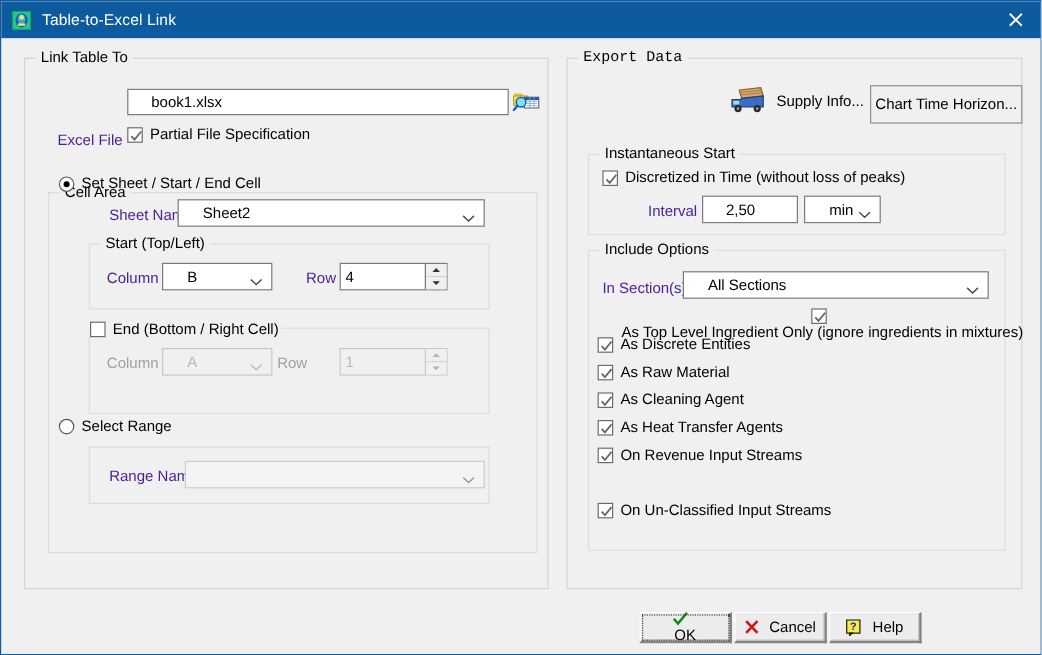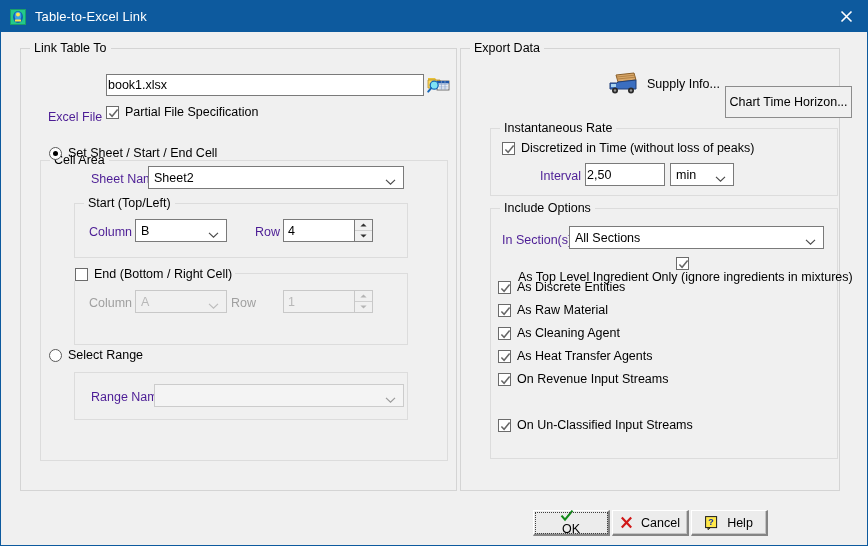--- a/index.html
+++ b/index.html
@@ -95,38 +95,38 @@
 
   
   .textbox {
     position: absolute;
     box-sizing: border-box;
     border: 1px solid #7a7a7a;
     background: #ffffff;
     font-family: "Liberation Sans", sans-serif;
     font-size: 12.5px;
     color: #000;
-    padding: 0 1px;
+    padding: 0 19px;
     display: flex;
     align-items: center;
     white-space: nowrap;
     overflow: hidden;
   }
 
   
   .combo {
     position: absolute;
     box-sizing: border-box;
     border: 1px solid #7a7a7a;
     background: #ffffff;
     display: flex;
     align-items: center;
     font-size: 12.5px;
     color: #000;
-    padding-left: 5px;
+    padding-left: 20px;
     white-space: nowrap;
     overflow: hidden;
     cursor: default;
   }
   .combo .chev {
     position: absolute;
     right: 7px;
     top: 50%;
     transform: translateY(-50%);
     width: 11px;
@@ -415,47 +415,47 @@
     <span class="lbl" style="left:89px; top:358px;">Range Name</span>
     <div class="combo empty" style="left:152px; top:352px; width:250px; height:23px;">
       <span></span>
       <span class="chev">
         <svg width="11" height="7" viewBox="0 0 11 7">
             <path d="M1 1.4 L5.5 5.6 L10 1.4" stroke="#9a9a9a" stroke-width="1.2" fill="none"></path>
           </svg>
       </span>
     </div>
 
-    <div class="group" style="left:458px; top:16px; width:380px; height:443px;">
+    <div class="group" style="left:470px; top:16px; width:380px; height:443px;font-family:Liberation Mono, monospace;">
       <span class="group-title">Export Data</span>
     </div>
 
 
     <div class="iconlink" style="left:605px; top:38px;">
       <span class="glyph">
         <svg width="32" height="28" viewBox="0 0 32 28">
           <path d="M9 5 L27 3 L29 10 L11 12 Z" fill="#d9a86a" stroke="#8a5f2a" stroke-width="1"></path>
           <path d="M9.8 7 L27.8 5.2 M10.4 9 L28.4 7.2" stroke="#a8793c" stroke-width="0.8"></path>
           <path d="M3 13 L10 13 L11 12 L29 10 L29 19 L3 19 Z" fill="#3a6ec0" stroke="#1e3f78" stroke-width="1"></path>
           <path d="M4 14 L9 14 L9 17 L4 17 Z" fill="#a8d4f0"></path>
           <circle cx="8" cy="20.5" r="3" fill="#2a2a2a"></circle>
           <circle cx="8" cy="20.5" r="1.2" fill="#9a9a9a"></circle>
           <circle cx="24" cy="20.5" r="3" fill="#2a2a2a"></circle>
           <circle cx="24" cy="20.5" r="1.2" fill="#9a9a9a"></circle>
         </svg>
       </span>
       <span class="txt">Supply Info...</span>
     </div>
 
-    <div class="btn" style="left:723px; top:54px; width:127px; height:32px;">
+    <div class="btn" style="left:723px; top:39px; width:127px; height:32px;">
       <span>Chart Time Horizon...</span>
     </div>
 
     <div class="group inner" style="left:488px; top:96px; width:348px; height:68px;">
-      <span class="group-title">Instantaneous Rate</span>
+      <span class="group-title">Instantaneous Start</span>
     </div>
     <div class="cb" style="left:500px; top:109px;">
       <span class="box">
         <svg width="11" height="11" viewBox="0 0 11 11">
             <path d="M1.4 5.4 L4.1 8.3 L9.6 1.6" stroke="#666666" stroke-width="1.5" fill="none"></path>
           </svg>
       </span>
       <span class="txt">Discretized in Time  (without loss of peaks)</span>
     </div>
     <span class="lbl" style="left:538px; top:137px;">Interval</span>

